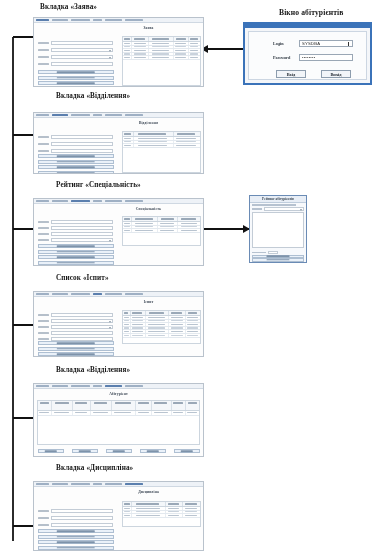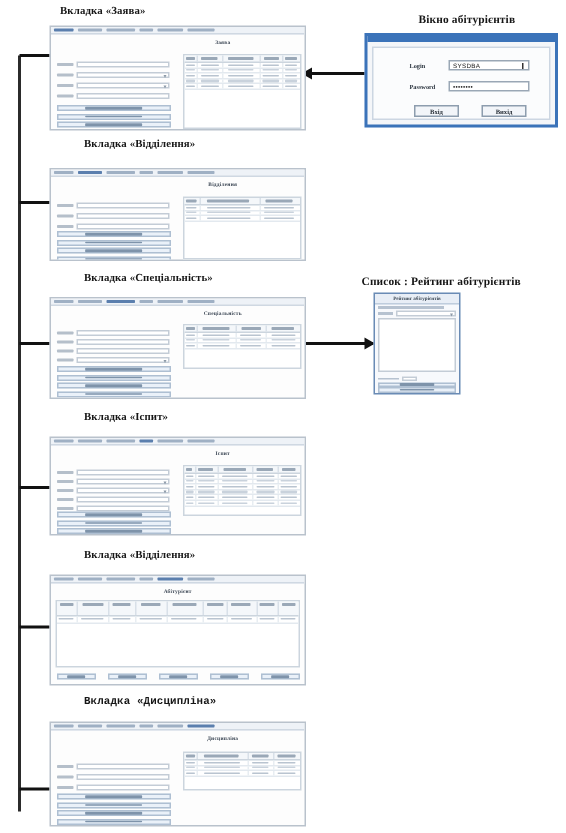--- a/index.html
+++ b/index.html
@@ -353,21 +353,21 @@
         </div>
         <div class="drow">
           <span style="width:14%"></span>
             <span style="width:52%"></span>
           <span style="width:34%;border-right:none"></span>
         </div>
       </div>
     </div>
   </div>
 
-  <div class="caption" style="left:56px;top:181px;">Вкладка «Спеціальність»</div>
+  <div class="caption" style="left:56px;top:181px;">Рейтинг «Спеціальність»</div>
 
   <div class="win" style="left:33px;top:198px;width:171px;height:68px;">
     <div class="menubar">
       <i style="width:13px;"></i>
       <i style="width:16px;"></i>
       <i class="sel" style="width:19px;"></i>
       <i style="width:9px;"></i>
       <i style="width:17px;"></i>
       <i style="width:18px;"></i>
     </div>
@@ -421,39 +421,38 @@
         <div class="drow">
           <span style="width:12%"></span>
             <span style="width:34%"></span>
           <span style="width:26%"></span>
             <span style="width:28%;border-right:none"></span>
         </div>
       </div>
     </div>
   </div>
 
-  <div class="caption big" style="left:241px;top:183px;">Список : Рейтинг абітурієнтів</div>
 
   <div class="ratewin" style="left:249px;top:195px;width:58px;height:68px;">
     <div class="rbar">Рейтинг абітурієнтів</div>
     <div class="rsub"></div>
     <div class="rfield">
       <span class="rl"></span>
       <span class="rc"></span>
     </div>
     <div class="rlist"></div>
     <div class="rbot">
       <span class="rl"></span>
       <span class="rc"></span>
     </div>
     <div class="rbtn" style="bottom:4px;"></div>
     <div class="rbtn" style="bottom:0.5px;"></div>
   </div>
 
-  <div class="caption" style="left:56px;top:274px;">Вкладка «Іспит»</div>
+  <div class="caption" style="left:56px;top:274px;">Список «Іспит»</div>
 
   <div class="win" style="left:33px;top:291px;width:171px;height:66px;">
     <div class="menubar">
       <i style="width:13px;"></i>
       <i style="width:16px;"></i>
       <i style="width:19px;"></i>
       <i class="sel" style="width:9px;"></i>
       <i style="width:17px;"></i>
       <i style="width:18px;"></i>
     </div>
@@ -581,21 +580,21 @@
       </div>
 
       <div class="btn" style="left:4px;top:60px;width:26px;"></div>
       <div class="btn" style="left:38px;top:60px;width:26px;"></div>
       <div class="btn" style="left:72px;top:60px;width:26px;"></div>
       <div class="btn" style="left:106px;top:60px;width:26px;"></div>
       <div class="btn" style="left:140px;top:60px;width:26px;"></div>
     </div>
   </div>
 
-  <div class="caption" style="left:56px;top:464px;font-family:Liberation Mono, monospace;">Вкладка «Дисципліна»</div>
+  <div class="caption" style="left:56px;top:464px;">Вкладка «Дисципліна»</div>
 
   <div class="win" style="left:33px;top:481px;width:171px;height:70px;">
     <div class="menubar">
       <i style="width:13px;"></i>
       <i style="width:16px;"></i>
       <i style="width:19px;"></i>
       <i style="width:9px;"></i>
       <i style="width:17px;"></i>
       <i class="sel" style="width:18px;"></i>
     </div>

